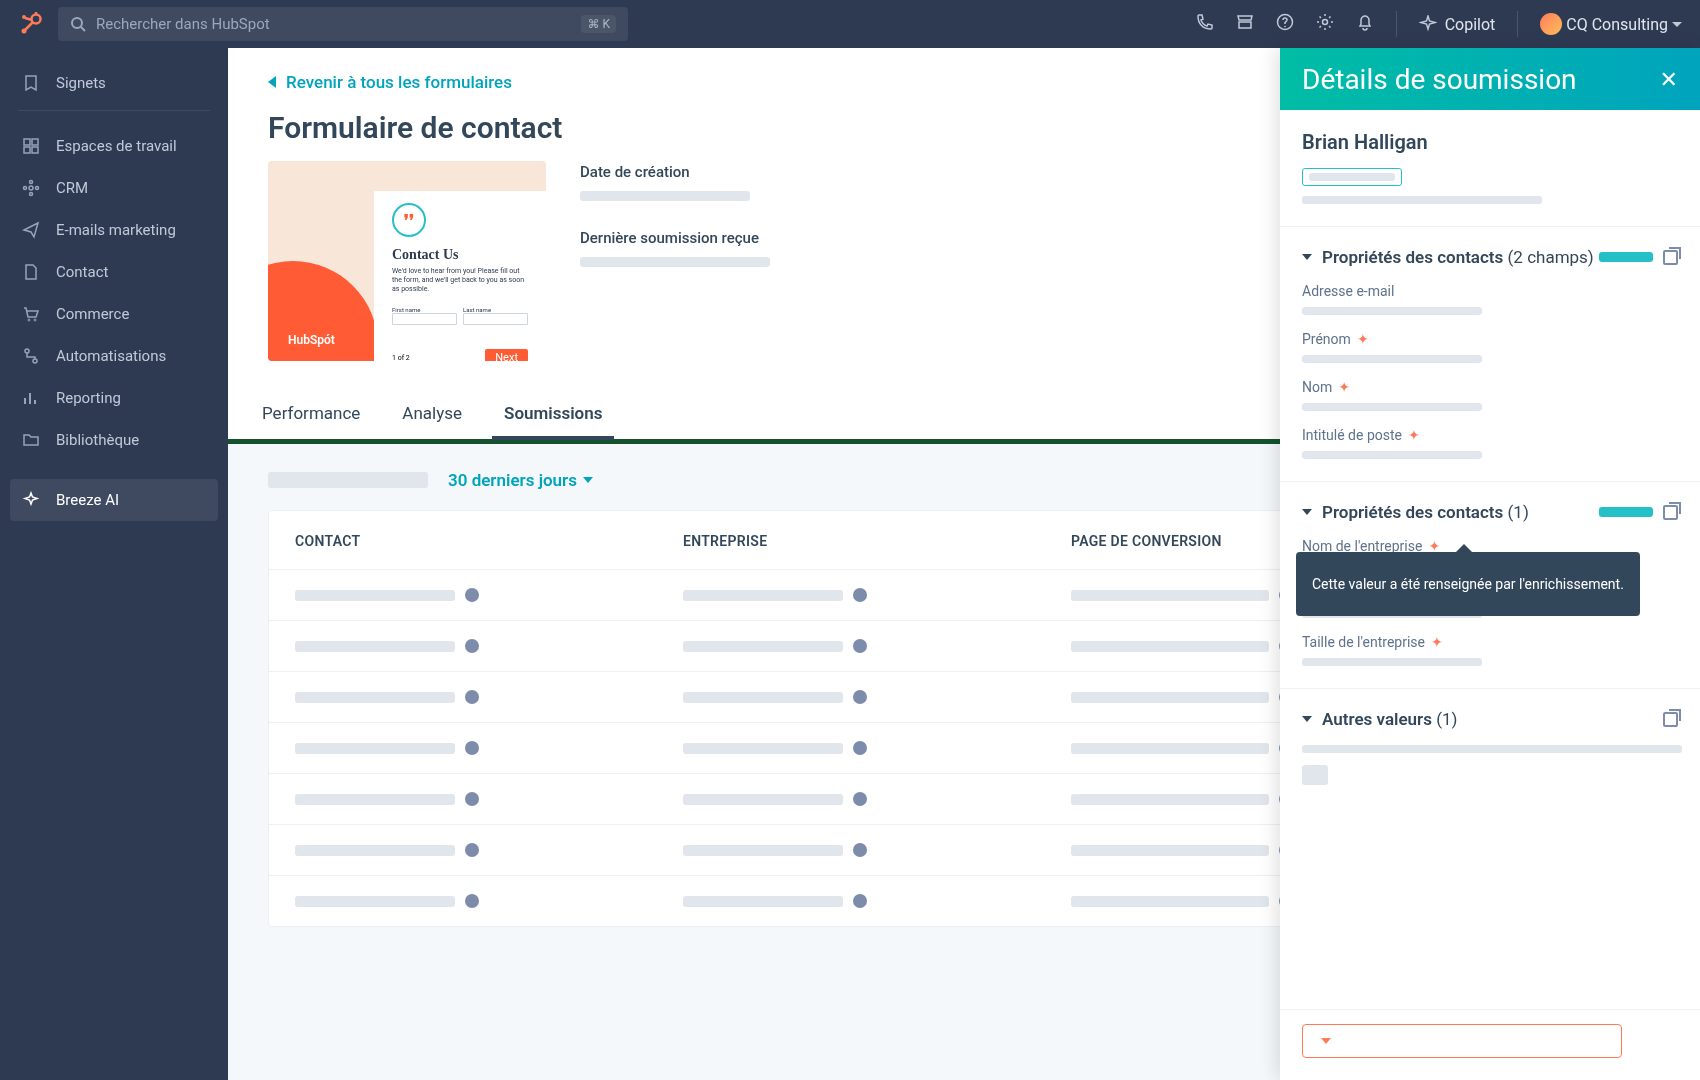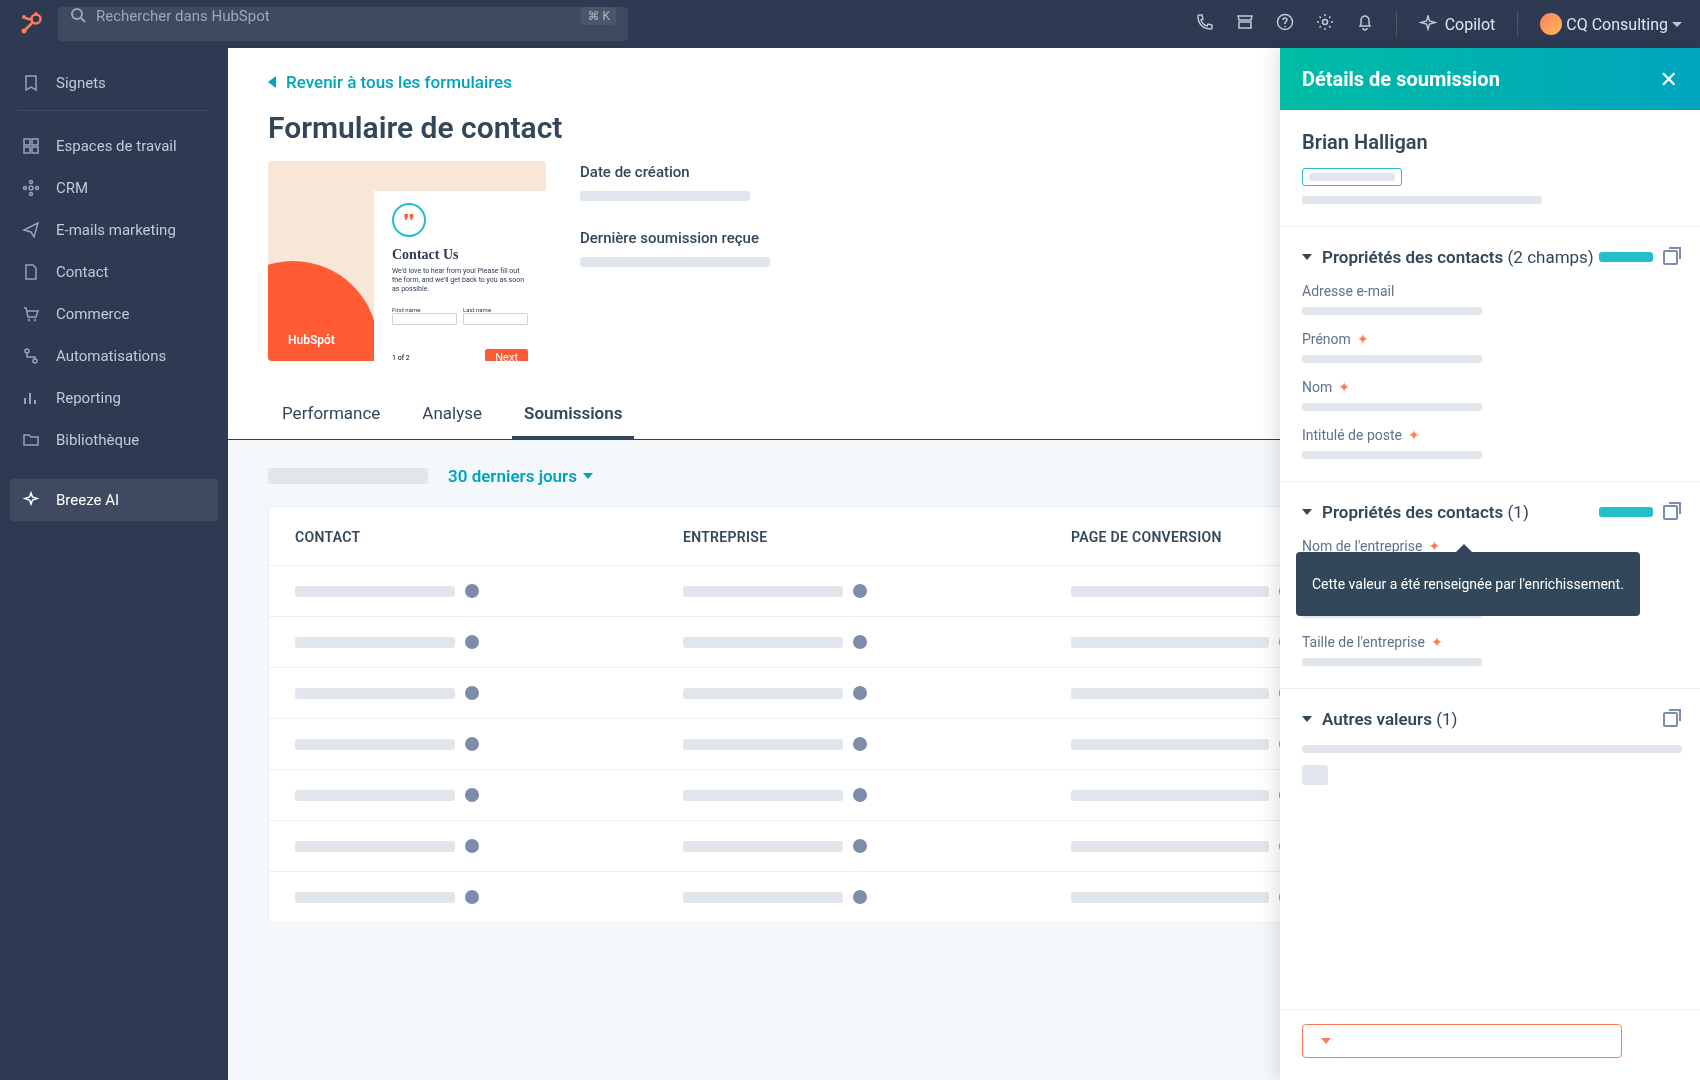--- a/index.html
+++ b/index.html
@@ -1,21 +1,21 @@
 <!DOCTYPE html>
 <html><head>
 <meta charset="utf-8">
 <style>
 * { margin: 0; padding: 0; box-sizing: border-box; font-family: -apple-system, BlinkMacSystemFont, "Segoe UI", Roboto, sans-serif; }
 body { background: #f5f8fa; width: 1700px; height: 1080px; overflow: hidden; }
 
 
 .topbar { height: 48px; background: #2e3a52; display: flex; align-items: center; padding: 0 18px; gap: 14px; }
 .logo { width: 26px; height: 26px; display:flex; align-items:center; justify-content:center; }
-.search { flex: 0 0 570px; height: 34px; background: #3f4a60; border-radius: 4px; display: flex; align-items: flex-start; padding: 0 12px; color: #9aa7bb; gap: 10px; }
+.search { flex: 0 0 570px; height: 34px; background: #3f4a60; border-radius: 4px; display: flex; align-items: center; padding: 0 12px; color: #9aa7bb; gap: 10px; }
 .search .icon { width:16px; height:16px; }
 .search .txt { flex:1; font-size: 15px; }
 .kbd { background: #4b5669; border-radius: 4px; padding: 2px 6px; font-size: 12px; color:#aeb8c9; display:flex; gap:4px; }
 .spacer { flex:1; }
 .topicons { display:flex; align-items:center; gap: 22px; color: #c0c9d8; }
 .topicons .divider { width:1px; height:26px; background:#4b5669; }
 .copilot { display:flex; align-items:flex-start; gap:8px; font-size:16px; color:#e0e5ee; }
 .account { display:flex; align-items:center; gap:4px; color:#e0e5ee; font-size:16px; }
 .avatar { width:22px; height:22px; border-radius:50%; background: linear-gradient(135deg,#ff7a59,#ffc05c); }
 .caret-down { width:0;height:0;border-left:5px solid transparent;border-right:5px solid transparent;border-top:5px solid #c0c9d8; }
@@ -44,21 +44,21 @@
 .white-card .row { display:flex; gap:6px; margin-top:6px; }
 .white-card .fld { flex:1; border:1px solid #cdd6df; height:12px; border-radius:1px; }
 .white-card .lab { font-size:6px; color:#2e3a52; margin-top:6px; }
 .white-card .ftr { display:flex; justify-content:space-between; align-items:center; margin-top:24px; font-size:7px; }
 .white-card .btn-next { background:#ff5c35; color:#fff; padding:2px 10px; border-radius:2px; font-size:11px; }
 .meta-fields { display:flex; flex-direction:column; gap:28px; padding-top:2px; }
 .meta-fields .lbl { font-size:15px; color:#33475b; font-weight:500; }
 .skel { background:#e0e6eb; border-radius:3px; }
 .meta-fields .skel { width:170px; height:10px; margin-top:10px; }
 
-.tabs { margin-top:28px; display:flex; gap:38px; padding:0 52px; border-bottom:1px solid #14532d; }
+.tabs { margin-top:28px; display:flex; gap:38px; padding:0 32px; border-bottom:5px solid #14532d; }
 .tab { padding:14px 2px 16px; font-size:17px; color:#33475b; cursor:pointer; position:relative; }
 .tab.active { font-weight:600; }
 .tab.active::after { content:""; position:absolute; left:-10px; right:-10px; bottom:-1px; height:4px; background:#33475b; }
 
 .results-area { background:#f5f8fa; padding:26px 40px 40px; height: calc(100% - 380px); overflow:auto; }
 .results-top { display:flex; align-items:center; gap:20px; margin-bottom:20px; }
 .results-top .skel { width:160px; height:16px; }
 .dropdown-link { color:#00a4bd; font-size:17px; font-weight:600; display:flex; align-items:center; gap:6px; cursor:pointer; }
 .dropdown-link::after { content:""; width:0;height:0;border-left:5px solid transparent;border-right:5px solid transparent;border-top:6px solid #00a4bd; }
 
@@ -72,21 +72,21 @@
 .cell { display:flex; align-items:center; gap:10px; }
 .cell .skel { height:11px; border-radius:3px; }
 .cell .dot { width:14px; height:14px; border-radius:50%; background:#7c8caa; }
 .cell.col-contact .skel { width:160px; }
 .cell.col-company .skel { width:160px; }
 .cell.col-page .skel { width:198px; }
 
 
 .panel { position:absolute; top:48px; right:0; bottom:0; width:420px; background:#fff; box-shadow:-4px 0 18px rgba(0,0,0,0.12); display:flex; flex-direction:column; z-index:5; }
 .panel-head { height:62px; background: linear-gradient(90deg,#00bda5,#00a4bd); display:flex; align-items:center; justify-content:space-between; padding:0 22px; color:#fff; }
-.panel-head h2 { font-size:20px; font-weight:700; }
+.panel-head h2 { font-size:28px; font-weight:400; }
 .close-x { font-size:22px; cursor:pointer; }
 .panel-body { flex:1; overflow-y:auto; }
 .panel-body::-webkit-scrollbar { width:6px; }
 .panel-body::-webkit-scrollbar-thumb { background:#d0d8e0; border-radius:3px; }
 .ident { padding:20px 22px 22px; border-bottom:1px solid #eaf0f4; }
 .ident h3 { font-size:20px; font-weight:600; color:#33475b; margin-bottom:14px; }
 .ident .tag-sk { width:100px; height:18px; border:1px solid #25c0c7; border-radius:3px; display:flex; align-items:center; padding:0 6px; margin-bottom:10px; }
 .ident .tag-sk .skel { width:86px; height:8px; }
 .ident .long-sk { width:240px; height:8px; }
 

